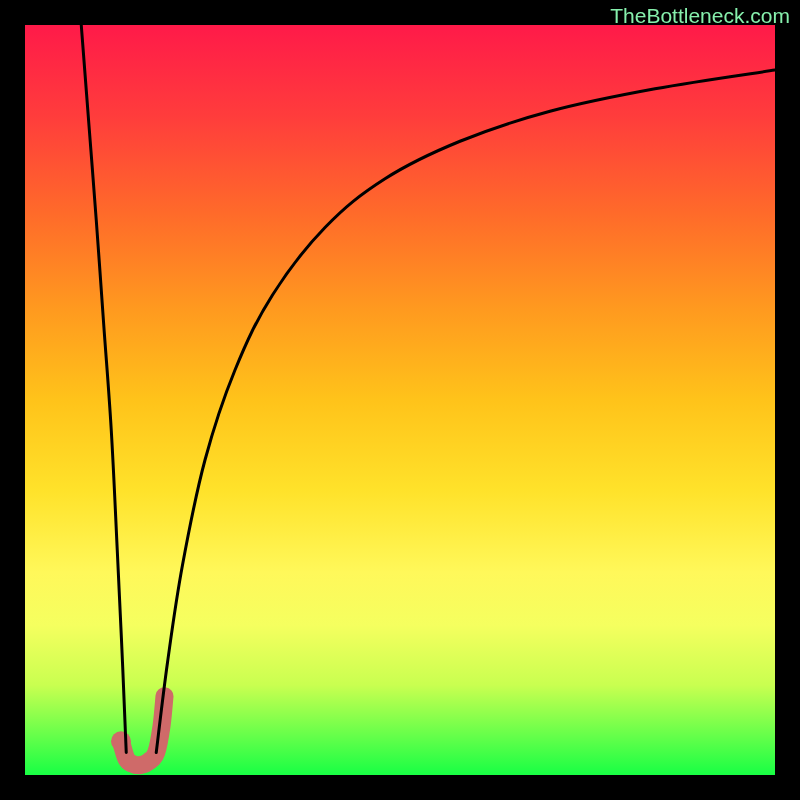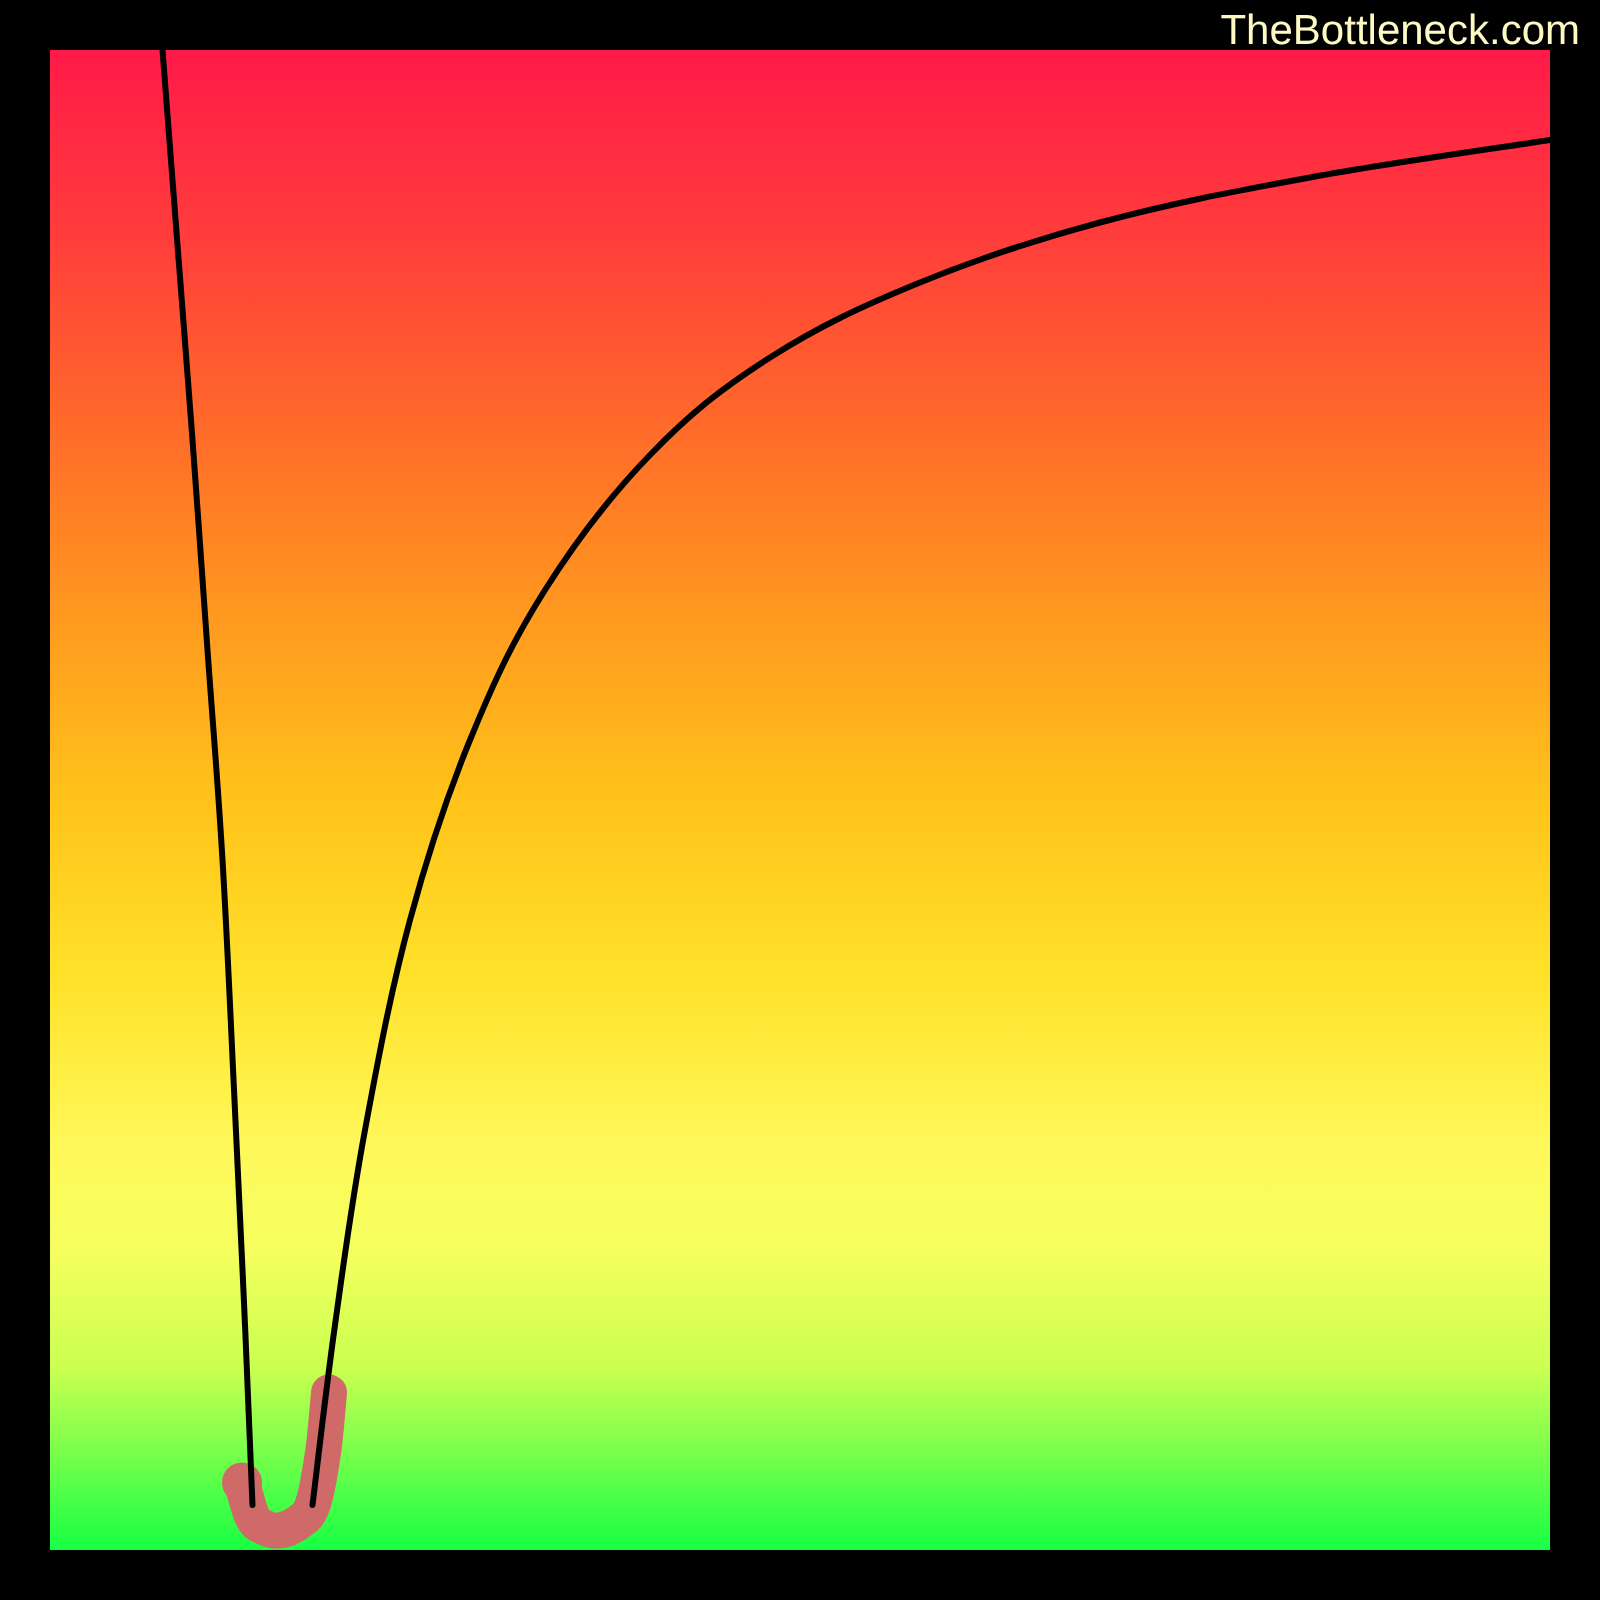--- a/index.html
+++ b/index.html
@@ -41,21 +41,21 @@
       #fff85a 73%,
       #f5ff5f 80%,
       #c9ff50 88%,
       #62ff4a 95%,
       #18ff44 100%);
   }
   .watermark {
     position: absolute;
     top: 4px;
     right: 10px;
-    color: #fef9c3;
+    color: #86efac;
     font-size: 21px;
     font-weight: 500;
     letter-spacing: 0px;
     user-select: none;
     font-family: Arial, Helvetica, sans-serif;
   }
   svg.curve {
     position: absolute;
     left: 0;
     top: 0;

